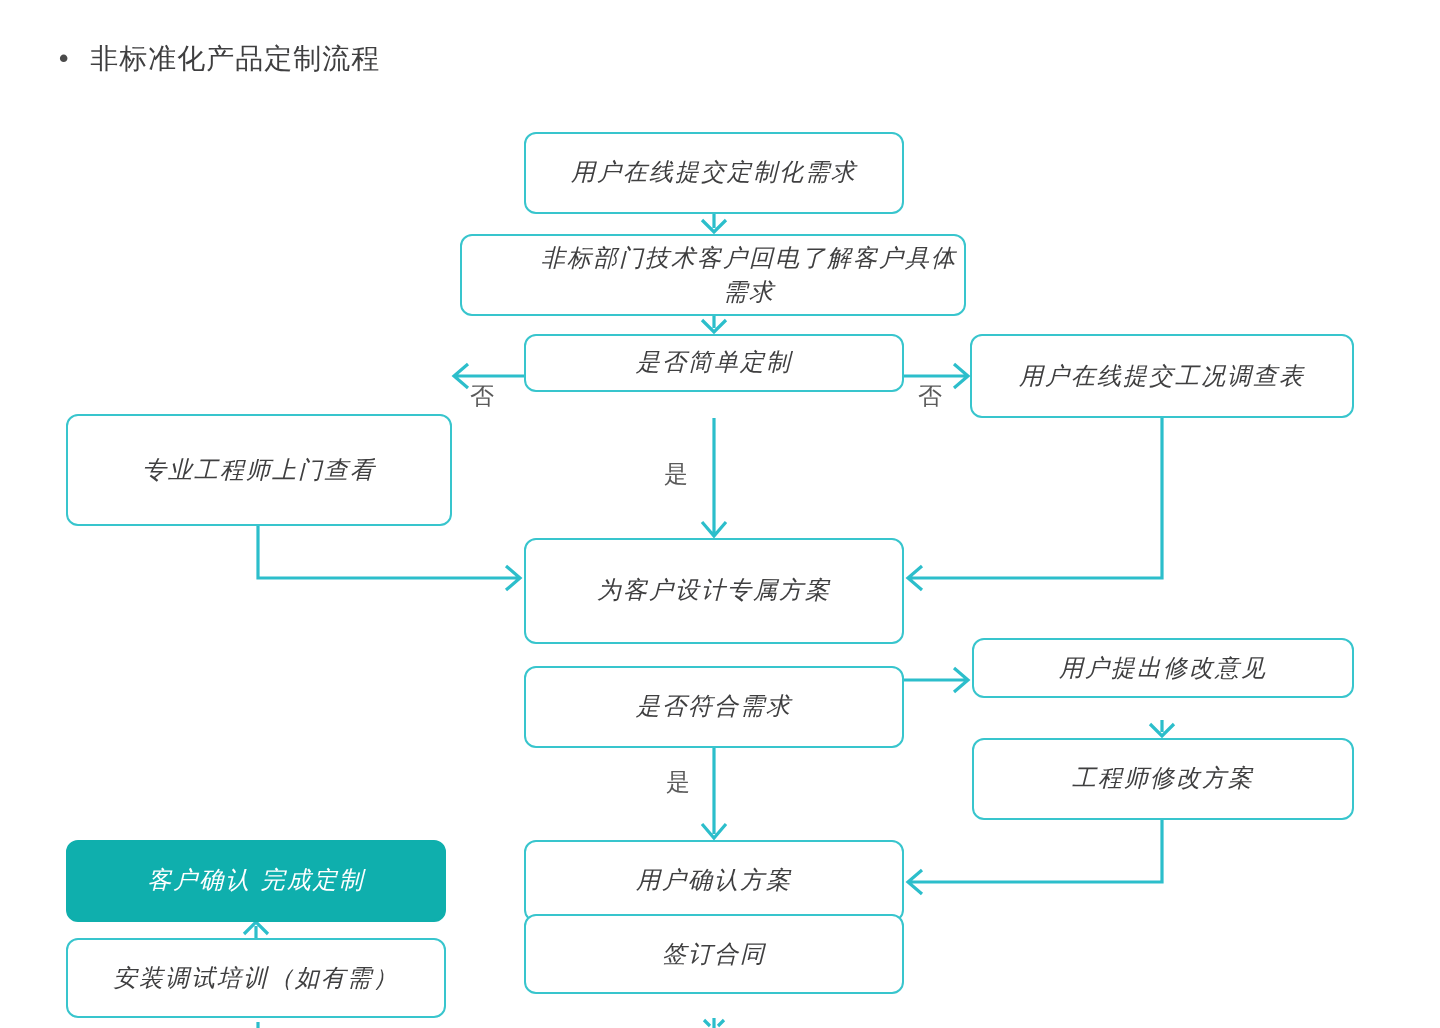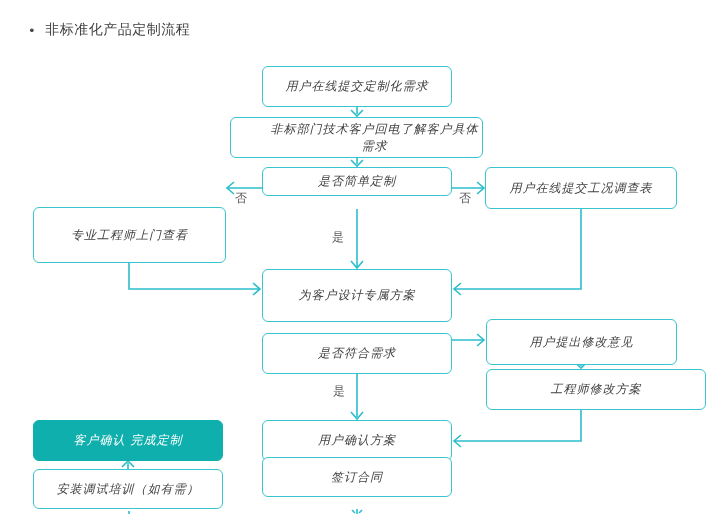--- a/index.html
+++ b/index.html
@@ -94,25 +94,25 @@
   </div>
 
   <div class="node" style="left:262px;top:269px;width:190px;height:53px;">
     <span>为客户设计专属方案</span>
   </div>
 
   <div class="node" style="left:262px;top:333px;width:190px;height:41px;">
     <span>是否符合需求</span>
   </div>
 
-  <div class="node" style="left:486px;top:319px;width:191px;height:46px;">
+  <div class="node" style="left:486px;top:319px;width:191px;height:30px;">
     <span>用户提出修改意见</span>
   </div>
 
-  <div class="node" style="left:486px;top:369px;width:220px;height:41px;">
+  <div class="node" style="left:486px;top:369px;width:191px;height:41px;">
     <span>工程师修改方案</span>
   </div>
 
   <div class="node accent" style="left:33px;top:420px;width:190px;height:41px;">
     <span>客户确认 完成定制</span>
   </div>
 
   <div class="node" style="left:262px;top:420px;width:190px;height:41px;">
     <span>用户确认方案</span>
   </div>

